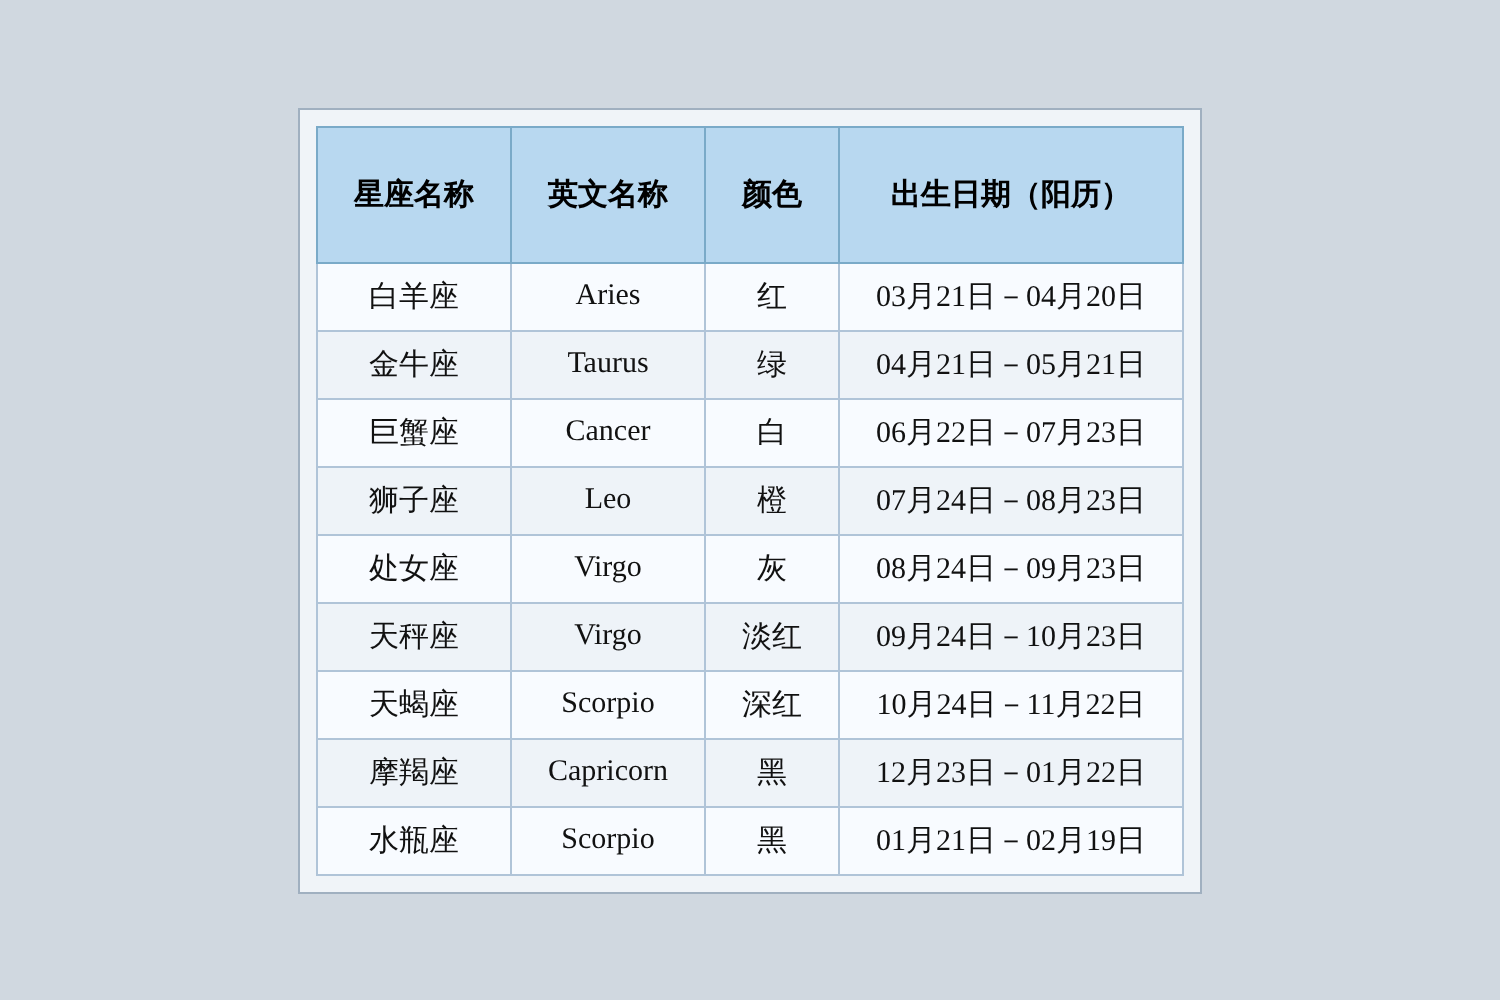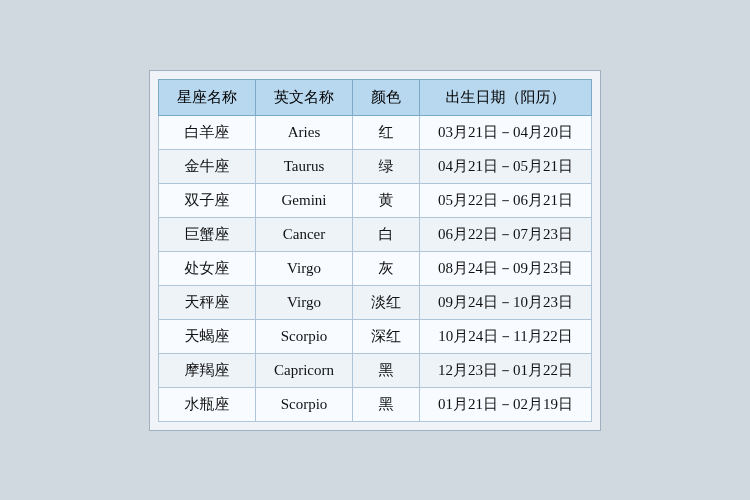--- a/index.html
+++ b/index.html
@@ -26,23 +26,23 @@
 
     table {
       border-collapse: collapse;
       font-size: 15px;
     }
 
     th {
       background-color: #b8d8f0;
       color: #000;
       text-align: center;
-      padding: 8px 18px;
+      padding: 24px 18px;
       border: 1px solid #7aaac8;
-      font-weight: normal;
+      font-weight: bold;
       font-size: 15px;
     }
 
     td {
       text-align: center;
       padding: 7px 18px;
       border: 1px solid #b0c4d8;
       color: #111;
       background-color: #f8fbff;
     }
@@ -71,30 +71,30 @@
           <td>红</td>
           <td>03月21日－04月20日</td>
         </tr>
         <tr>
           <td>金牛座</td>
           <td>Taurus</td>
           <td>绿</td>
           <td>04月21日－05月21日</td>
         </tr>
         <tr>
-          <td>双子座</td>
-          <td>Gemini</td>
-          <td>黄</td>
-          <td>05月22日－06月21日</td>
-        </tr>
-        <tr>
           <td>巨蟹座</td>
           <td>Cancer</td>
           <td>白</td>
           <td>06月22日－07月23日</td>
+        </tr>
+        <tr>
+          <td>狮子座</td>
+          <td>Leo</td>
+          <td>橙</td>
+          <td>07月24日－08月23日</td>
         </tr>
         <tr>
           <td>处女座</td>
           <td>Virgo</td>
           <td>灰</td>
           <td>08月24日－09月23日</td>
         </tr>
         <tr>
           <td>天秤座</td>
           <td>Virgo</td>

